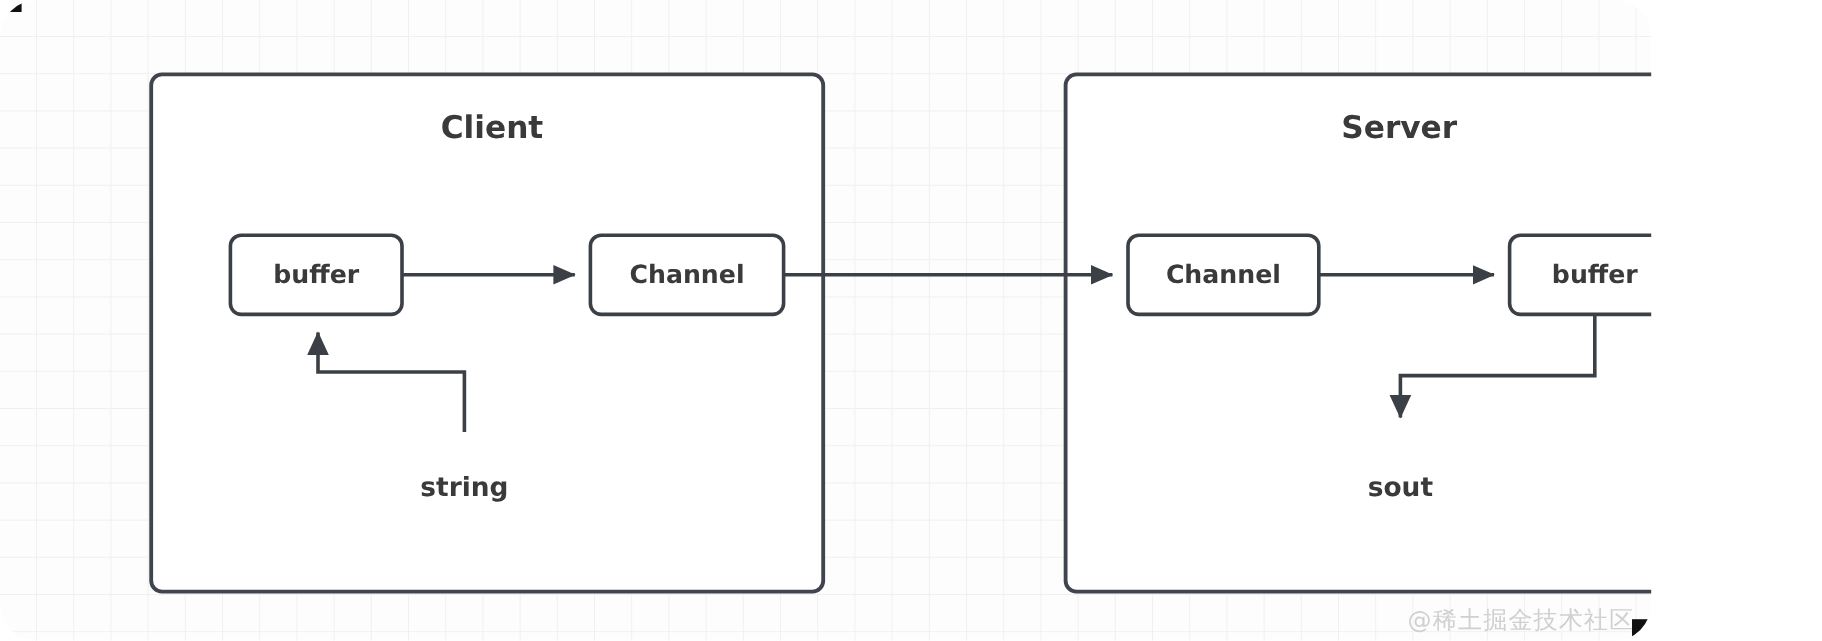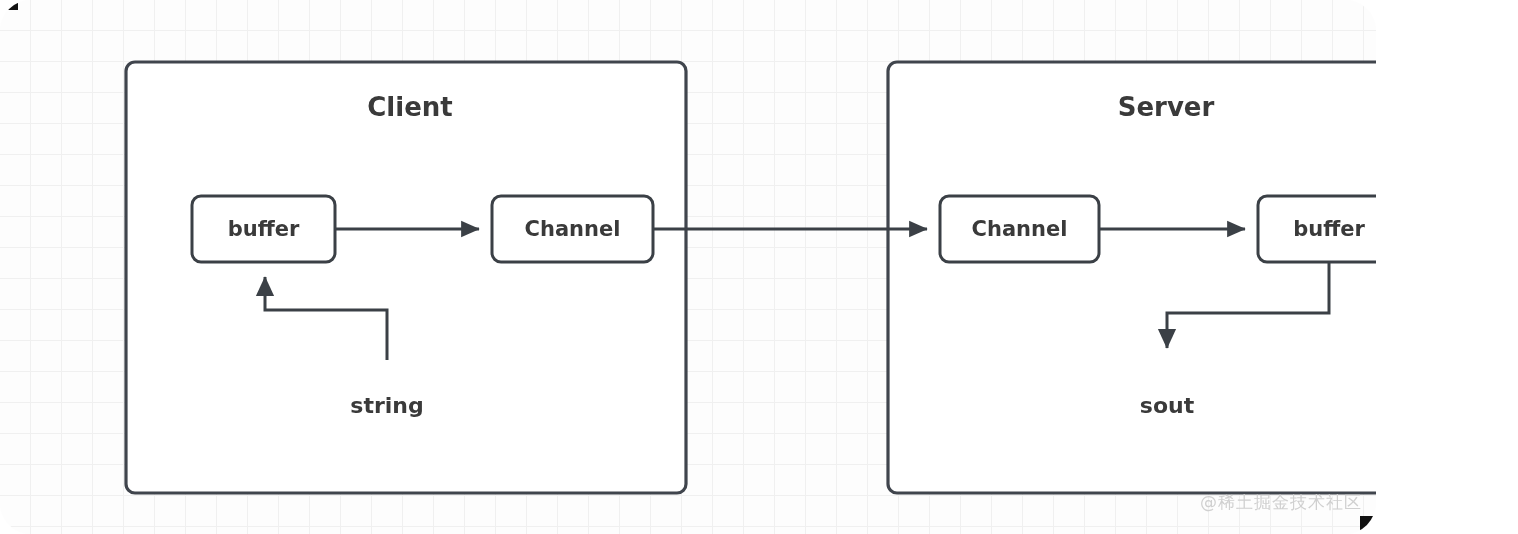--- a/index.html
+++ b/index.html
@@ -63,22 +63,22 @@
   .edge {
     fill: none;
     stroke: #3b4046;
     stroke-width: 3;
     stroke-linecap: butt;
     stroke-linejoin: miter;
   }
   .watermark {
     position: absolute;
     right: 14px;
-    bottom: 20px;
-    font-size: 17px;
+    bottom: 4px;
+    font-size: 20px;
     color: #d0d0d0;
     font-family: "DejaVu Sans", "Liberation Sans", sans-serif;
     letter-spacing: 1px;
     white-space: nowrap;
     user-select: none;
   }
   .corner-mark-tl {
     position: absolute;
     left: 0;
     top: 0;

